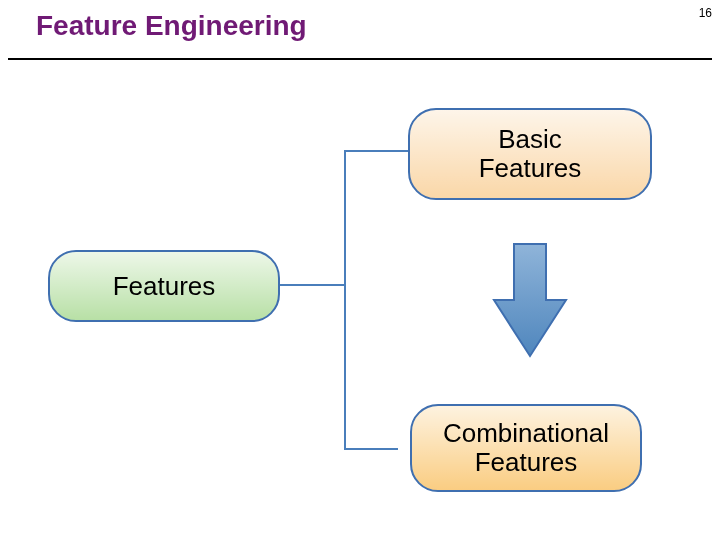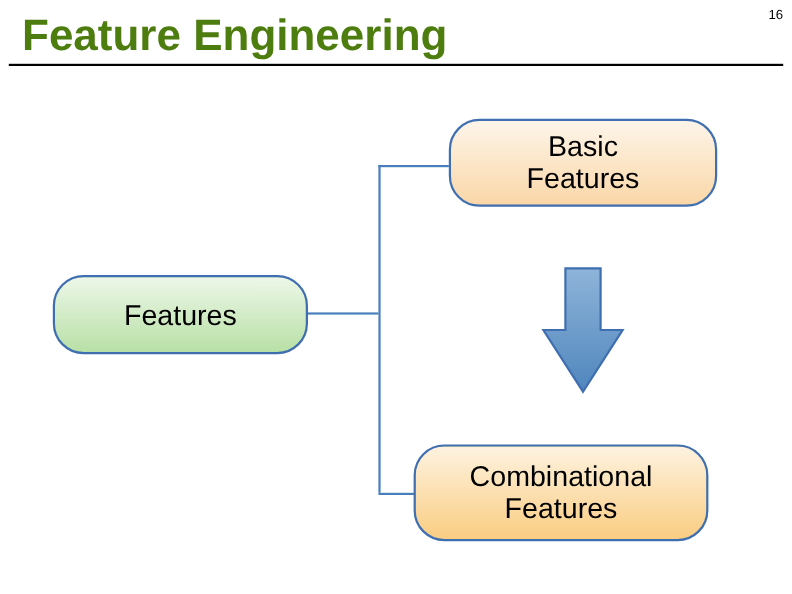--- a/index.html
+++ b/index.html
@@ -1,49 +1,49 @@
 <!DOCTYPE html>
 <html><head>
 <meta charset="utf-8">
 <style>
   * { box-sizing: border-box; margin: 0; padding: 0; }
   html, body { width: 720px; height: 540px; background: #fff; font-family: Arial, Helvetica, sans-serif; overflow: hidden; }
   .slide { position: relative; width: 720px; height: 540px; }
   .title {
-    position: absolute; left: 20px; top: 10px;
-    font-size: 40px; font-weight: bold; color: #4d7c0f;
+    position: absolute; left: 36px; top: 10px;
+    font-size: 28px; font-weight: bold; color: #701a75;
   }
   .title-rule {
     position: absolute; left: 8px; right: 8px; top: 58px;
     border-top: 2px solid #000;
   }
   .page-number {
     position: absolute; right: 8px; top: 6px;
     font-size: 12px; color: #000; text-align: right;
   }
   .node {
     position: absolute;
     border-radius: 28px;
     border: 2px solid #3f6fb0;
     text-align: center;
     display: flex; align-items: center; justify-content: center;
     font-size: 26px; color: #000;
     background: linear-gradient(to bottom, rgba(255,255,255,0.75), rgba(255,255,255,0));
   }
   .node-basic {
-    left: 408px; top: 108px; width: 244px; height: 80px;
+    left: 408px; top: 108px; width: 244px; height: 92px;
     background-color: #fad7a8;
     line-height: 1.1;
   }
   .node-features {
     left: 48px; top: 250px; width: 232px; height: 72px;
     background-color: #b8e0a6;
   }
   .node-comb {
-    left: 376px; top: 404px; width: 268px; height: 88px;
+    left: 410px; top: 404px; width: 232px; height: 88px;
     background-color: #facd82;
     line-height: 1.1;
   }
   .connector {
     position: absolute; border-top: 2px solid #4a7ebb;
   }
   .connector-vert {
     position: absolute; border-left: 2px solid #4a7ebb;
   }
   

